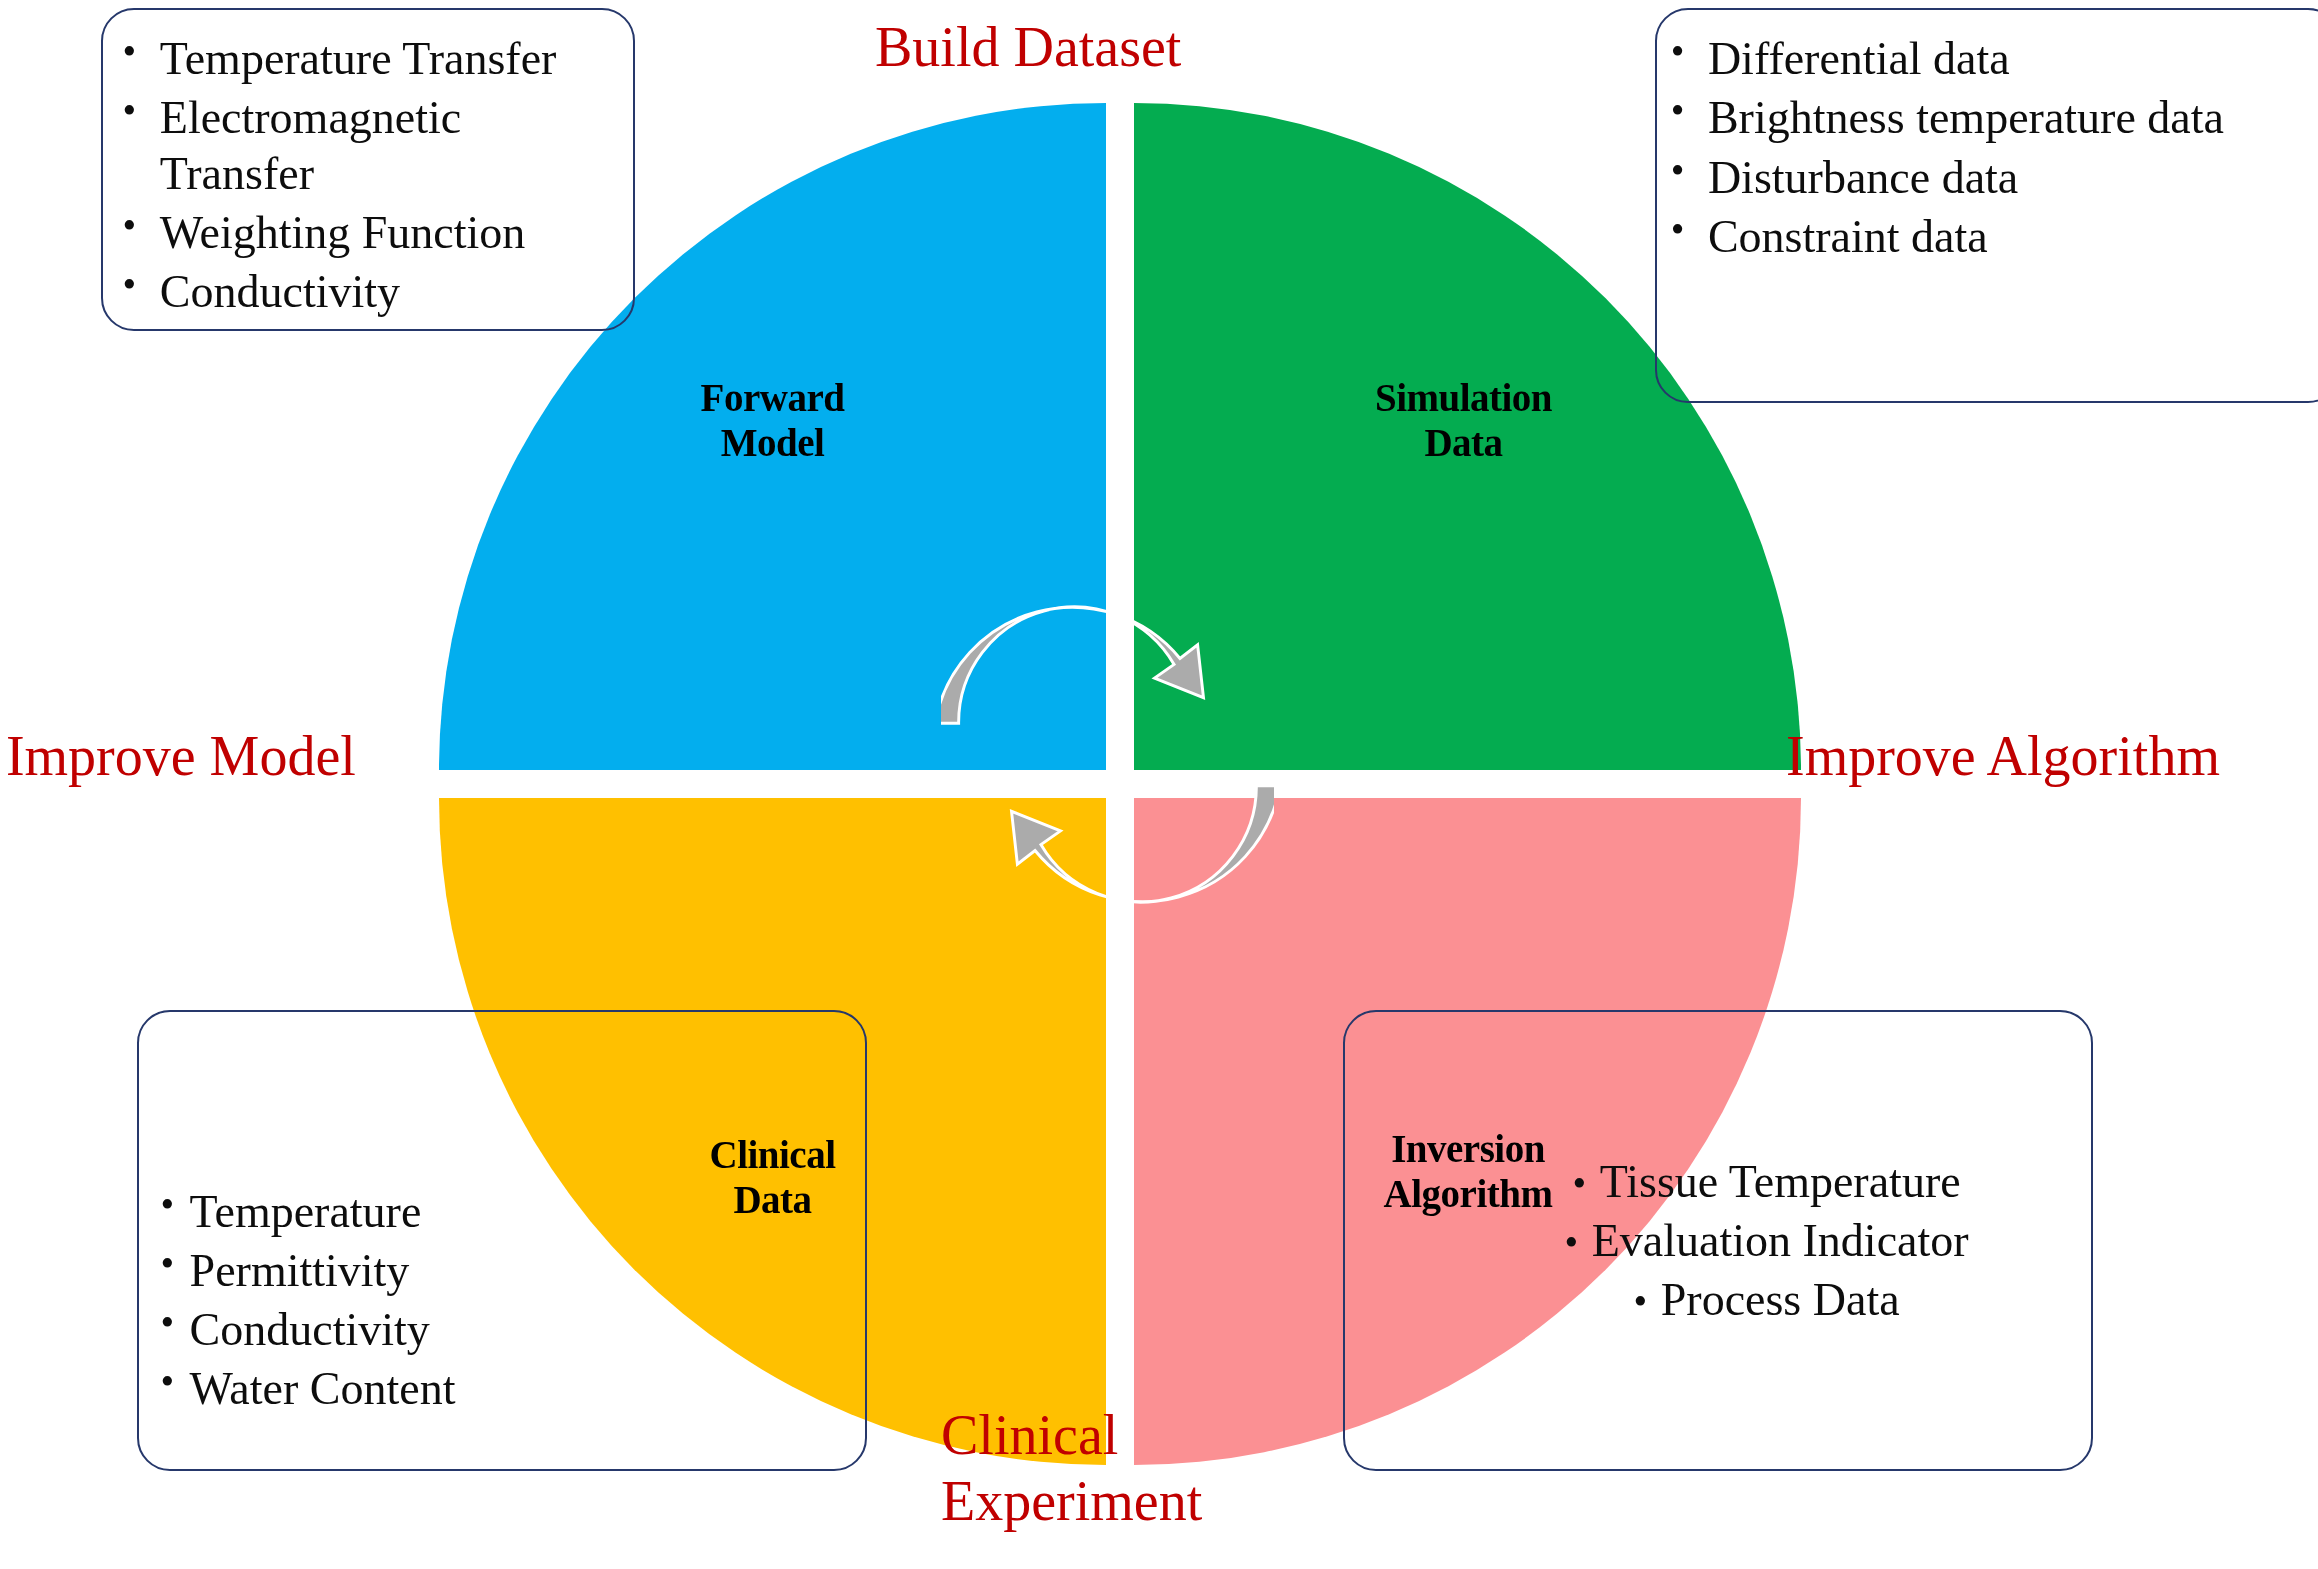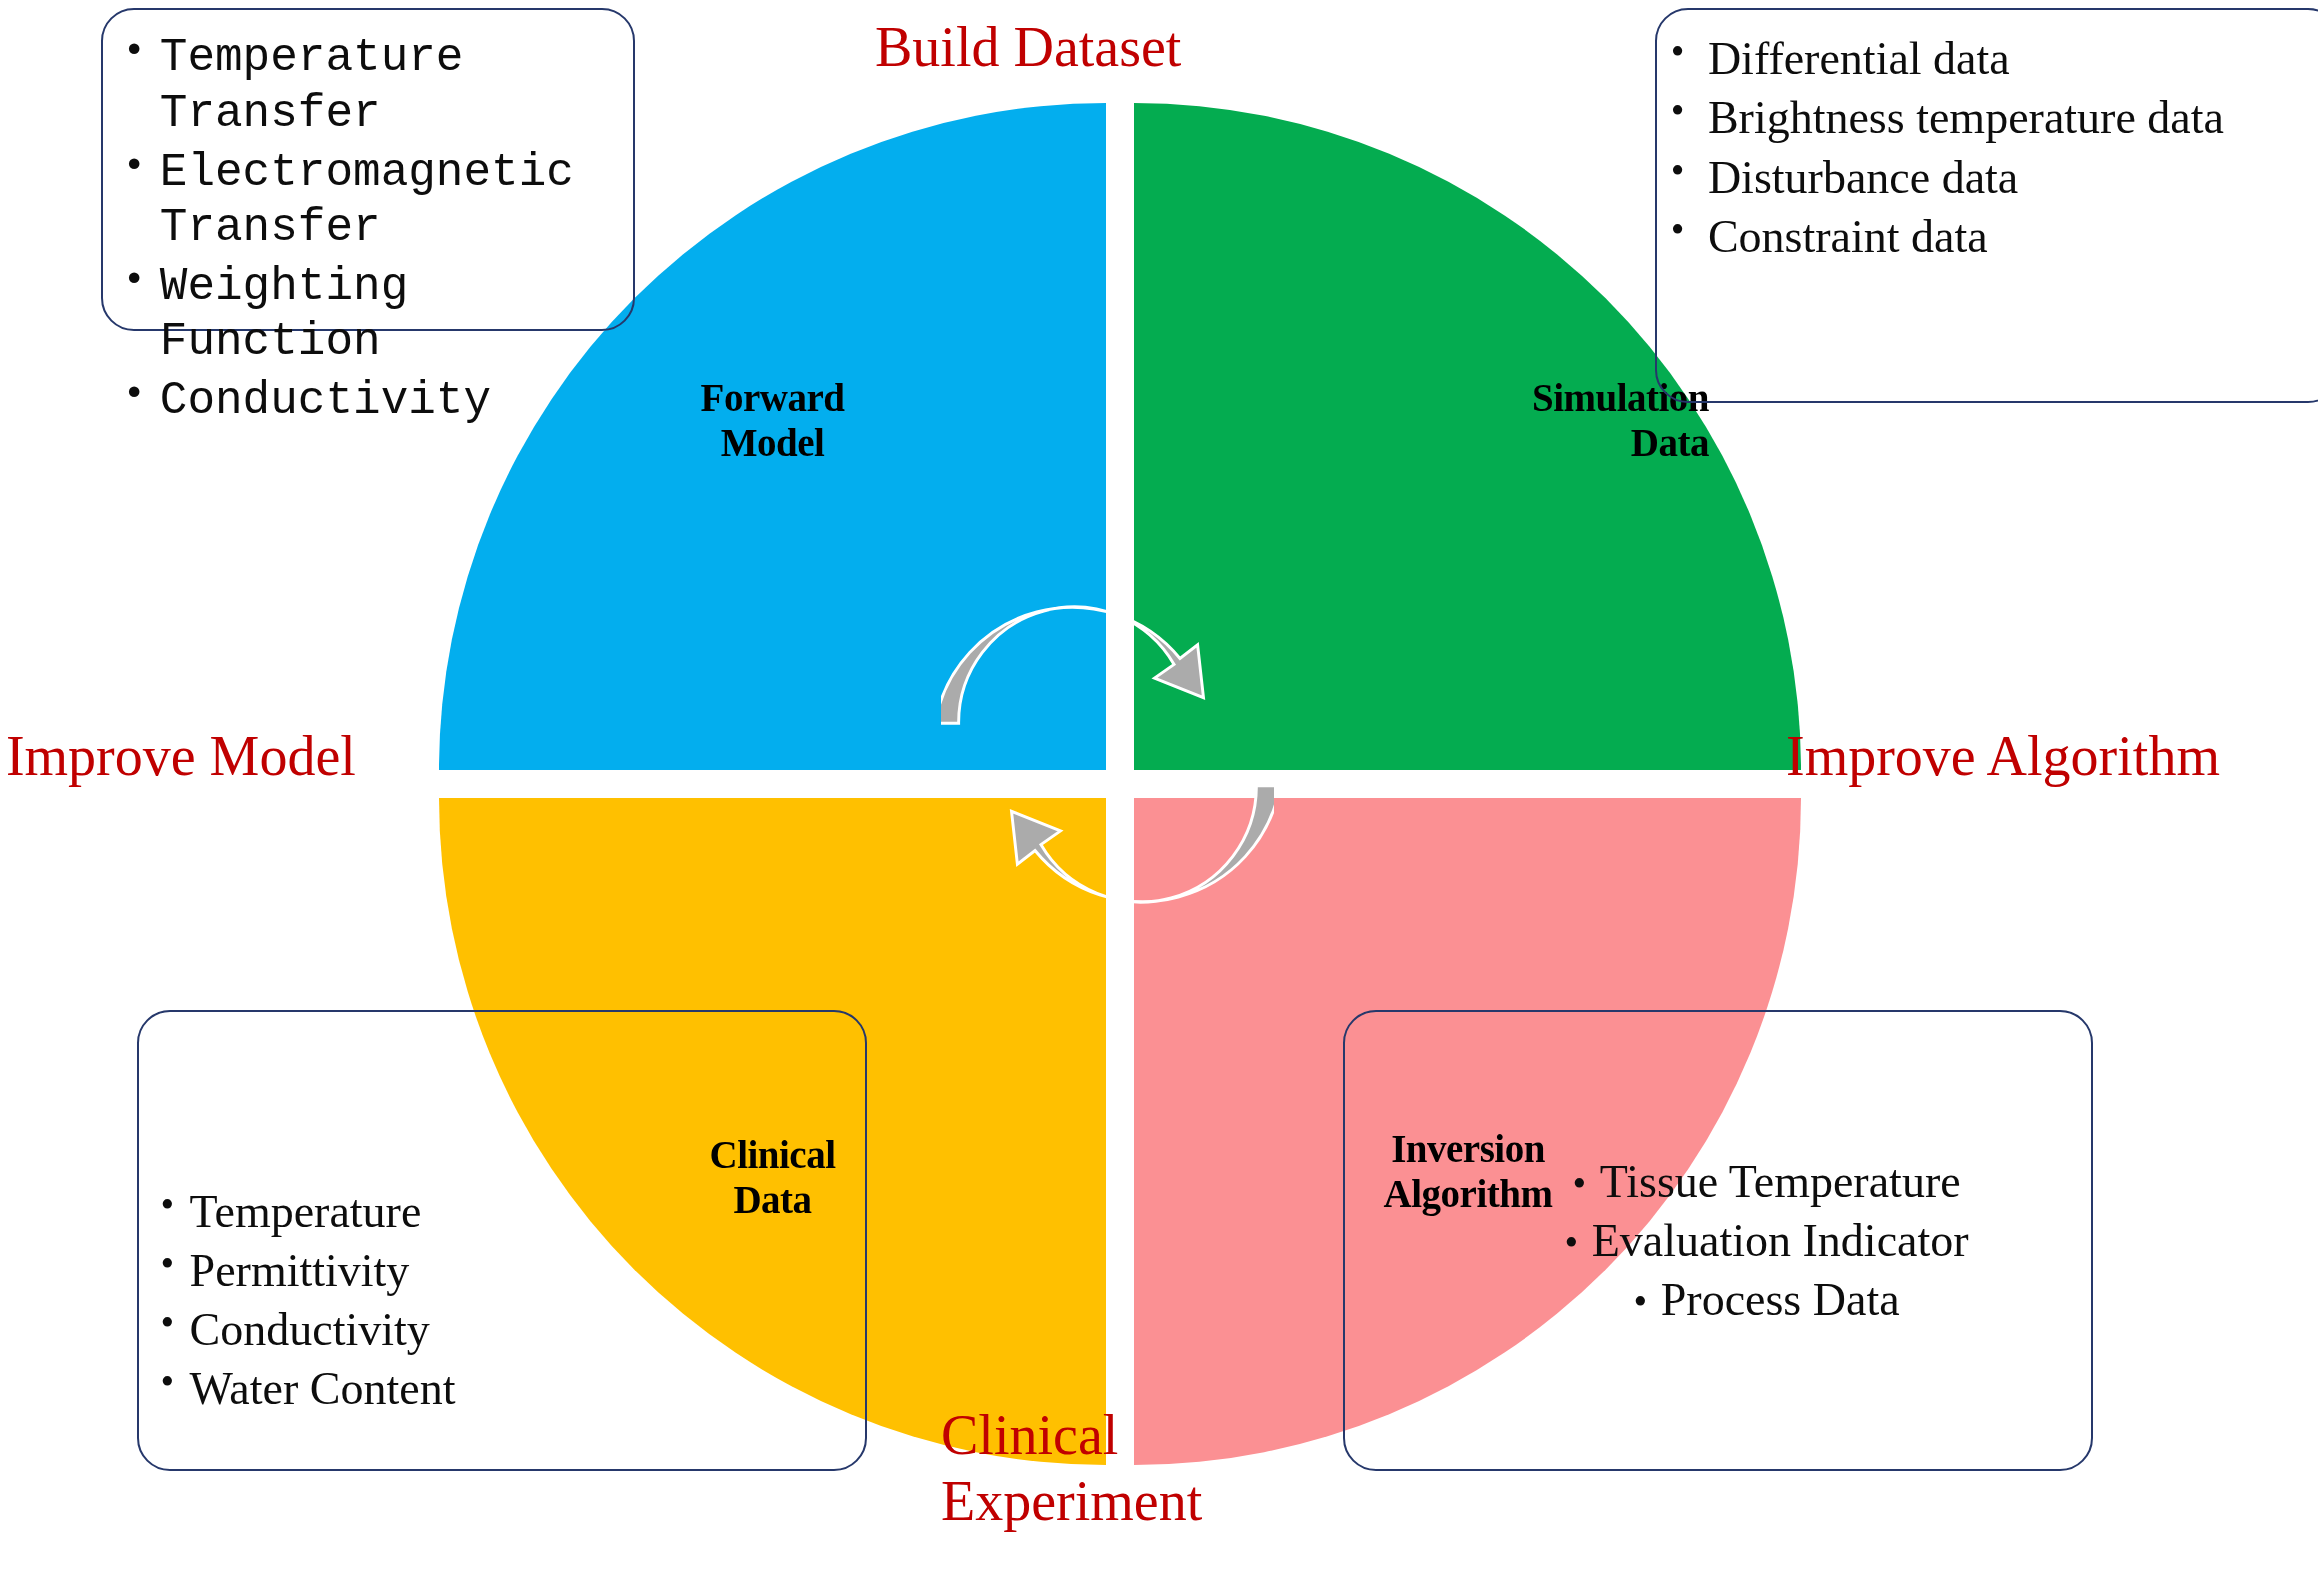--- a/index.html
+++ b/index.html
@@ -56,21 +56,21 @@
     position: absolute;
     color: #000000;
     font-weight: bold;
     font-size: 39px;
     line-height: 1.16;
     text-align: center;
     white-space: pre-line;
     letter-spacing: -0.5px;
   }
   .ql-tl { left: 118px;  top: 272px;  width: 431px; }
-  .ql-tr { right: 92px; top: 272px;  width: 451px; text-align: right; }
+  .ql-tr { right: 112px; top: 272px;  width: 451px; }
   .ql-bl { left: 118px;  bottom: 243px; width: 431px; }
   .ql-br { right: 98px; bottom: 249px; width: 470px; }
 
   
   .cycle {
     position: absolute;
     left: 941px;
     top: 588px;
     width: 333px;
     height: 333px;
@@ -113,21 +113,21 @@
     padding-left: 29px;
   }
   .bul-tight li::before {
     content: "\2022";
     position: absolute;
     left: 0px;
     top: -2px;
     font-size: 39px;
   }
 
-  #box-tl { left: 101px;  top: 7.8px;    width: 534px; height: 323px; padding: 21.6px 13.7px 0 11.8px; font-family: Liberation Mono, monospace; }
+  #box-tl { left: 101px;  top: 7.8px;    width: 534px; height: 323px; padding: 21.6px 13.7px 0 11.8px; }
   #box-tr { left: 1638px; top: 7.8px;    width: 686px; height: 395px; padding: 21.6px 17.6px 0 5.9px; text-align: right; margin-left: 17px; }
   #box-tr li { text-align: left; display: inline-block; }
   #box-bl { left: 137px;  top: 1010px; width: 730px; height: 461px; padding: 8px; }
   #box-bl .inner { position: absolute; left: 21.6px; top: 172px; width: 686px; }
   #box-br { left: 1343px; top: 1010px; width: 750px; height: 461px; padding: 12px; }
   #box-br .inner {
     position: absolute; left: 147px; top: 142px; width: 549px;
     text-align: center;
   }
   #box-br li { padding-left: 0; }

